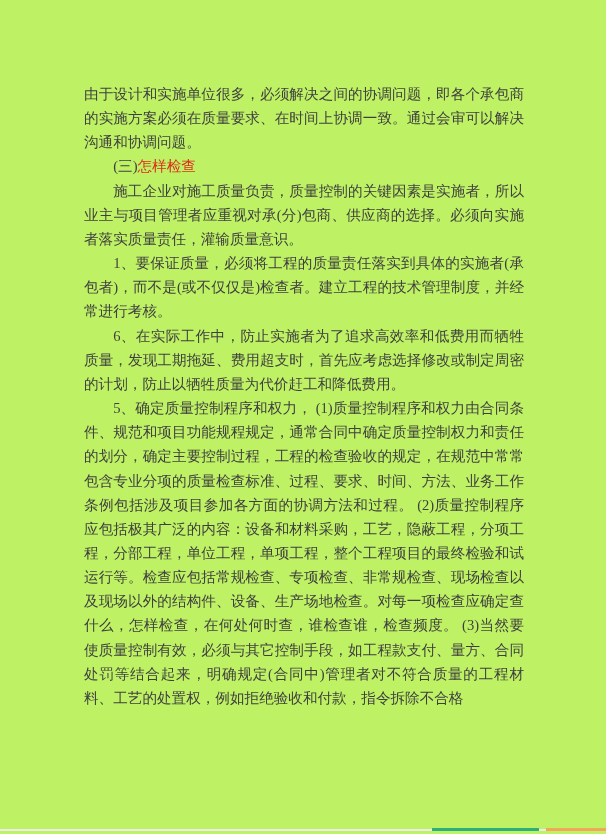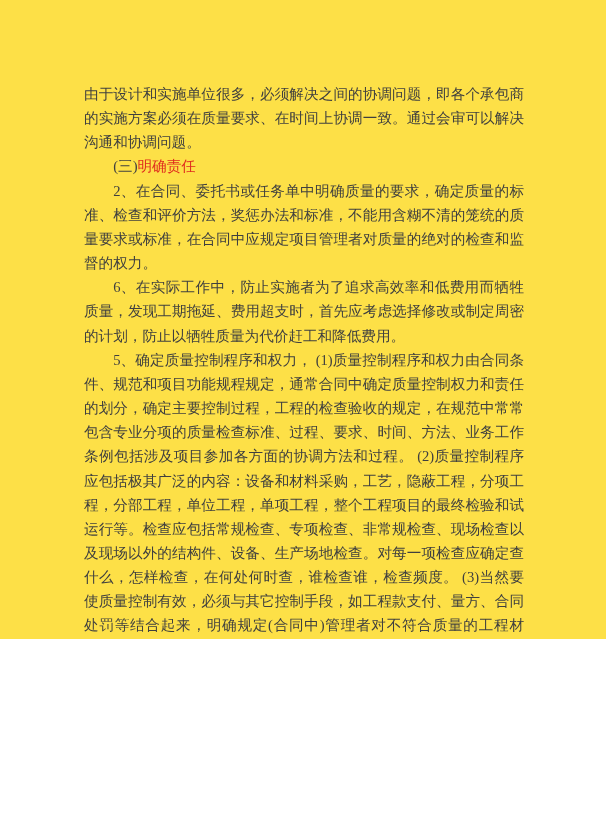--- a/index.html
+++ b/index.html
@@ -3,22 +3,22 @@
 <meta charset="utf-8">
 <style>
   html, body {
     margin: 0;
     padding: 0;
     background: #ffffff;
   }
   .page {
     position: relative;
     width: 606px;
-    height: 639px;
-    background: #fde047;
+    height: 834px;
+    background: #bef264;
     overflow: hidden;
     font-family: "Liberation Serif", "DejaVu Serif", serif;
     text-decoration: underline;
   }
   .doc-body {
     position: absolute;
     left: 84px;
     top: 82px;
     width: 440px;
     font-size: 14.6px;
@@ -63,25 +63,26 @@
 </style>
 </head>
 <body>
 
 <div class="page">
 
   <div class="doc-body">
     <p>由于设计和实施单位很多，必须解决之间的协调问题，即各个承包商的实施方案必须在质量要求、在时间上协调一致。通过会审可以解决沟通和协调问题。</p>
 
 
-    <p class="indent"><span>(三)</span><span class="red">明确责任</span></p>
+    <p class="indent"><span>(三)</span><span class="red">怎样检查</span></p>
 
+    <p class="indent">施工企业对施工质量负责，质量控制的关键因素是实施者，所以业主与项目管理者应重视对承(分)包商、供应商的选择。必须向实施者落实质量责任，灌输质量意识。</p>
 
+    <p class="indent">1、要保证质量，必须将工程的质量责任落实到具体的实施者(承包者)，而不是(或不仅仅是)检查者。建立工程的技术管理制度，并经常进行考核。</p>
 
-    <p class="indent">2、在合同、委托书或任务单中明确质量的要求，确定质量的标准、检查和评价方法，奖惩办法和标准，不能用含糊不清的笼统的质量要求或标准，在合同中应规定项目管理者对质量的绝对的检查和监督的权力。</p>
 
 
     <p class="indent">6、在实际工作中，防止实施者为了追求高效率和低费用而牺牲质量，发现工期拖延、费用超支时，首先应考虑选择修改或制定周密的计划，防止以牺牲质量为代价赶工和降低费用。</p>
 
     <p class="indent">5、确定质量控制程序和权力， (1)质量控制程序和权力由合同条件、规范和项目功能规程规定，通常合同中确定质量控制权力和责任的划分，确定主要控制过程，工程的检查验收的规定，在规范中常常包含专业分项的质量检查标准、过程、要求、时间、方法、业务工作条例包括涉及项目参加各方面的协调方法和过程。 (2)质量控制程序应包括极其广泛的内容：设备和材料采购，工艺，隐蔽工程，分项工程，分部工程，单位工程，单项工程，整个工程项目的最终检验和试运行等。检查应包括常规检查、专项检查、非常规检查、现场检查以及现场以外的结构件、设备、生产场地检查。对每一项检查应确定查什么，怎样检查，在何处何时查，谁检查谁，检查频度。 (3)当然要使质量控制有效，必须与其它控制手段，如工程款支付、量方、合同处罚等结合起来，明确规定(合同中)管理者对不符合质量的工程材料、工艺的处置权，例如拒绝验收和付款，指令拆除不合格</p>
   </div>
 
   <div class="bottom-track"></div>
   <div class="bottom-green"></div>
   <div class="bottom-orange"></div>

